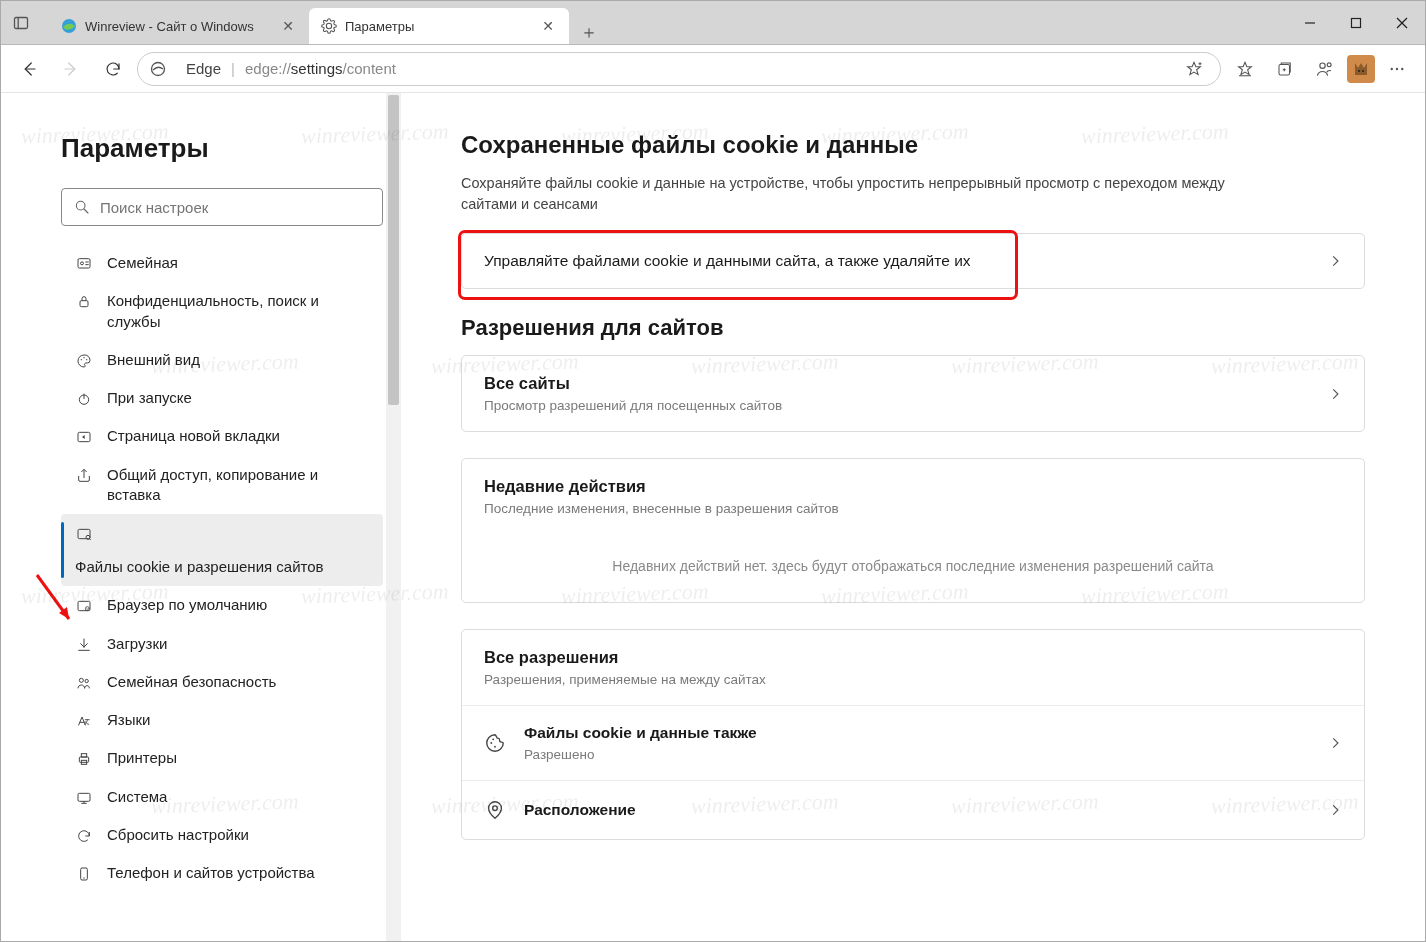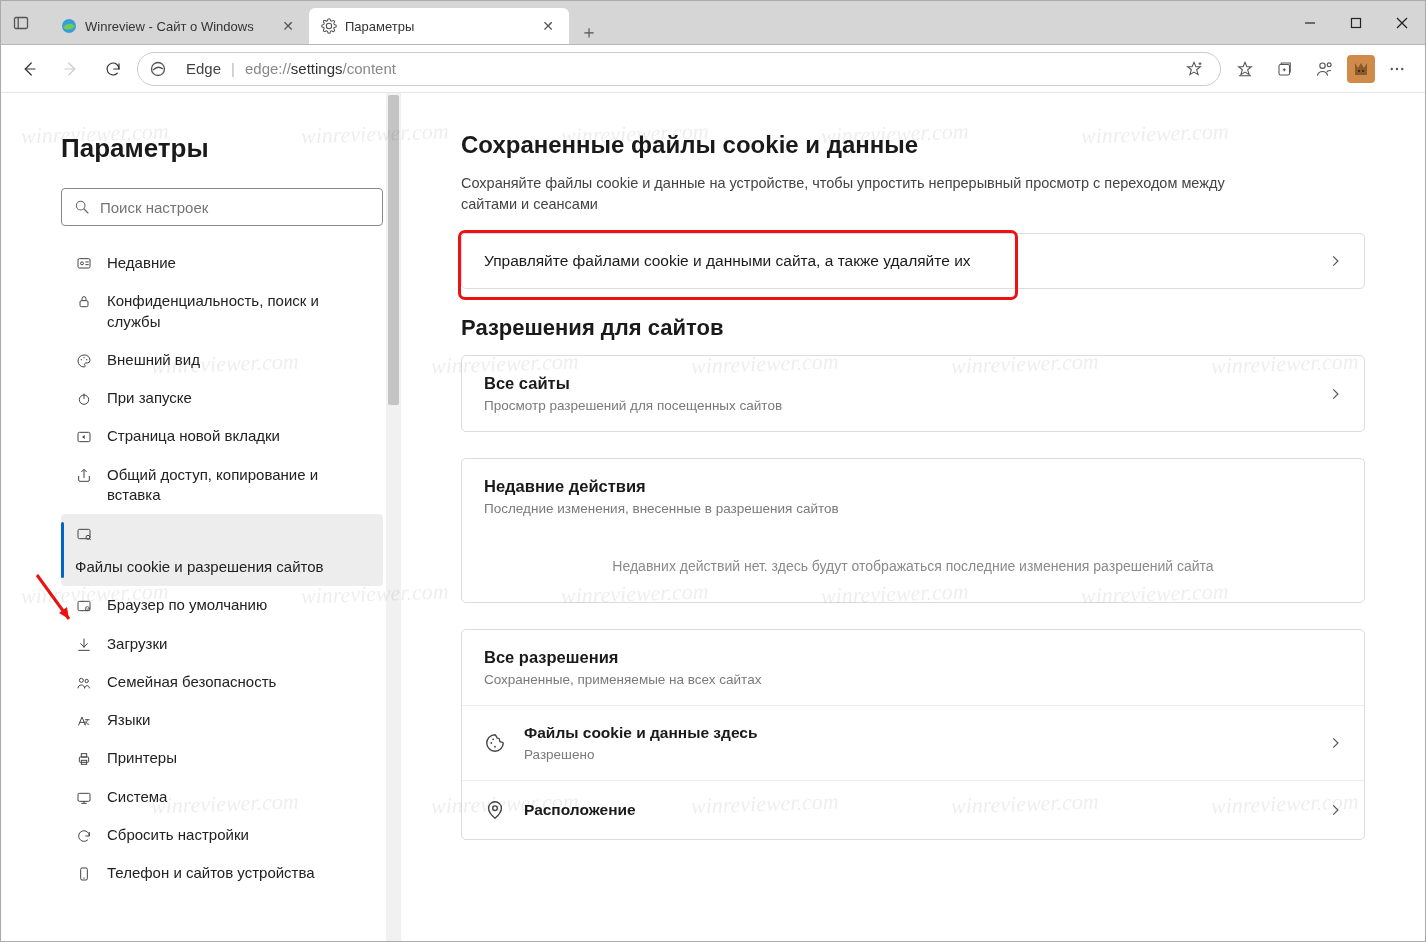--- a/index.html
+++ b/index.html
@@ -237,21 +237,21 @@
     <ul class="nav">
       <li>
           <span class="icon">
             <svg width="16" height="16" viewBox="0 0 24 24">
               <rect x="3" y="4" width="18" height="14" rx="2" fill="none" stroke="#444" stroke-width="1.5"></rect>
               <circle cx="9" cy="11" r="2.2" fill="none" stroke="#444" stroke-width="1.5"></circle>
               <line x1="14" y1="9" x2="19" y2="9" stroke="#444" stroke-width="1.5"></line>
               <line x1="14" y1="13" x2="19" y2="13" stroke="#444" stroke-width="1.5"></line>
             </svg>
           </span>
-          <span>Недавние</span>
+          <span>Семейная</span>
         </li>
       <li>
           <span class="icon">
             <svg width="16" height="16" viewBox="0 0 24 24">
               <rect x="6" y="10" width="12" height="9" rx="2" fill="none" stroke="#444" stroke-width="1.5"></rect>
               <path d="M9 10V7a3 3 0 016 0v3" fill="none" stroke="#444" stroke-width="1.5"></path>
             </svg>
           </span>
           <span>Конфиденциальность, поиск и службы</span>
         </li>
@@ -428,34 +428,34 @@
           <div class="card-sub">Последние изменения, внесенные в разрешения сайтов</div>
         </div>
       </div>
       <div class="empty-msg">Недавних действий нет. здесь будут отображаться последние изменения разрешений сайта</div>
     </div>
 
     <div class="card sep">
       <div class="card-row" style="border-bottom:1px solid #ececec">
         <div>
           <div class="card-title">Все разрешения</div>
-          <div class="card-sub">Сохраненные, применяемые на всех сайтах</div>
+          <div class="card-sub">Разрешения, применяемые на между сайтах</div>
         </div>
       </div>
       <div class="perm-row">
         <span>
           <svg width="22" height="22" viewBox="0 0 24 24">
               <path d="M12 3a9 9 0 109 9c0-1-1-1-2-1s-2-1-2-2 0-2-1-2-2 0-2-1-1-2-2-3z" fill="none" stroke="#444" stroke-width="1.5"></path>
               <circle cx="8" cy="12" r="1" fill="#444"></circle>
               <circle cx="12" cy="16" r="1" fill="#444"></circle>
               <circle cx="10" cy="8" r="1" fill="#444"></circle>
             </svg>
         </span>
         <div class="info">
-          <div class="card-title" style="font-size:15.5px">Файлы cookie и данные здесь</div>
+          <div class="card-title" style="font-size:15.5px">Файлы cookie и данные также</div>
           <div class="card-sub">Разрешено</div>
         </div>
         <span class="chev">
             <svg width="14" height="14" viewBox="0 0 24 24">
               <path d="M9 4l8 8-8 8" fill="none" stroke="#555" stroke-width="2"></path>
             </svg>
           </span>
       </div>
       <div class="perm-row" style="border-top:1px solid #ececec">
         <span>

